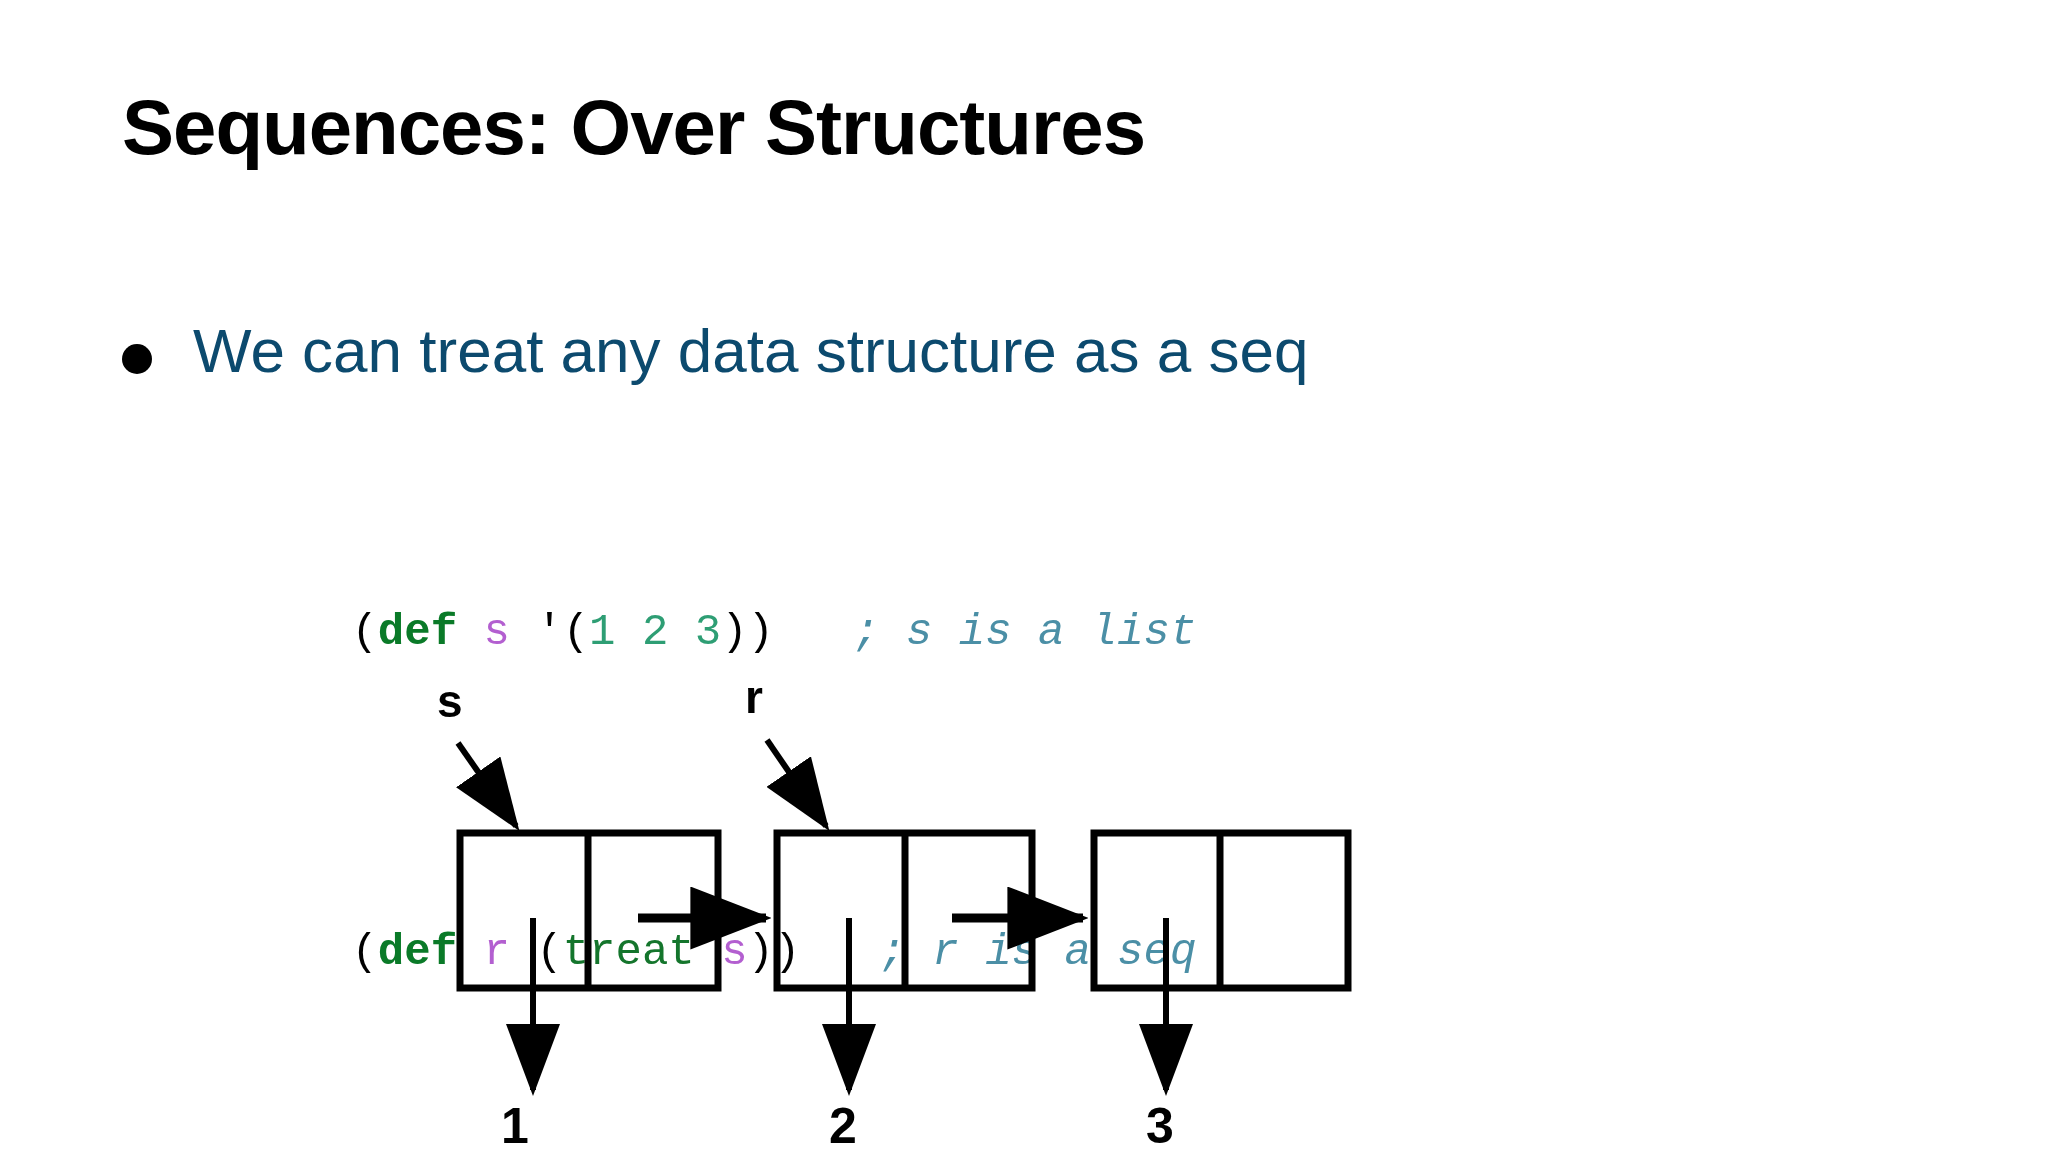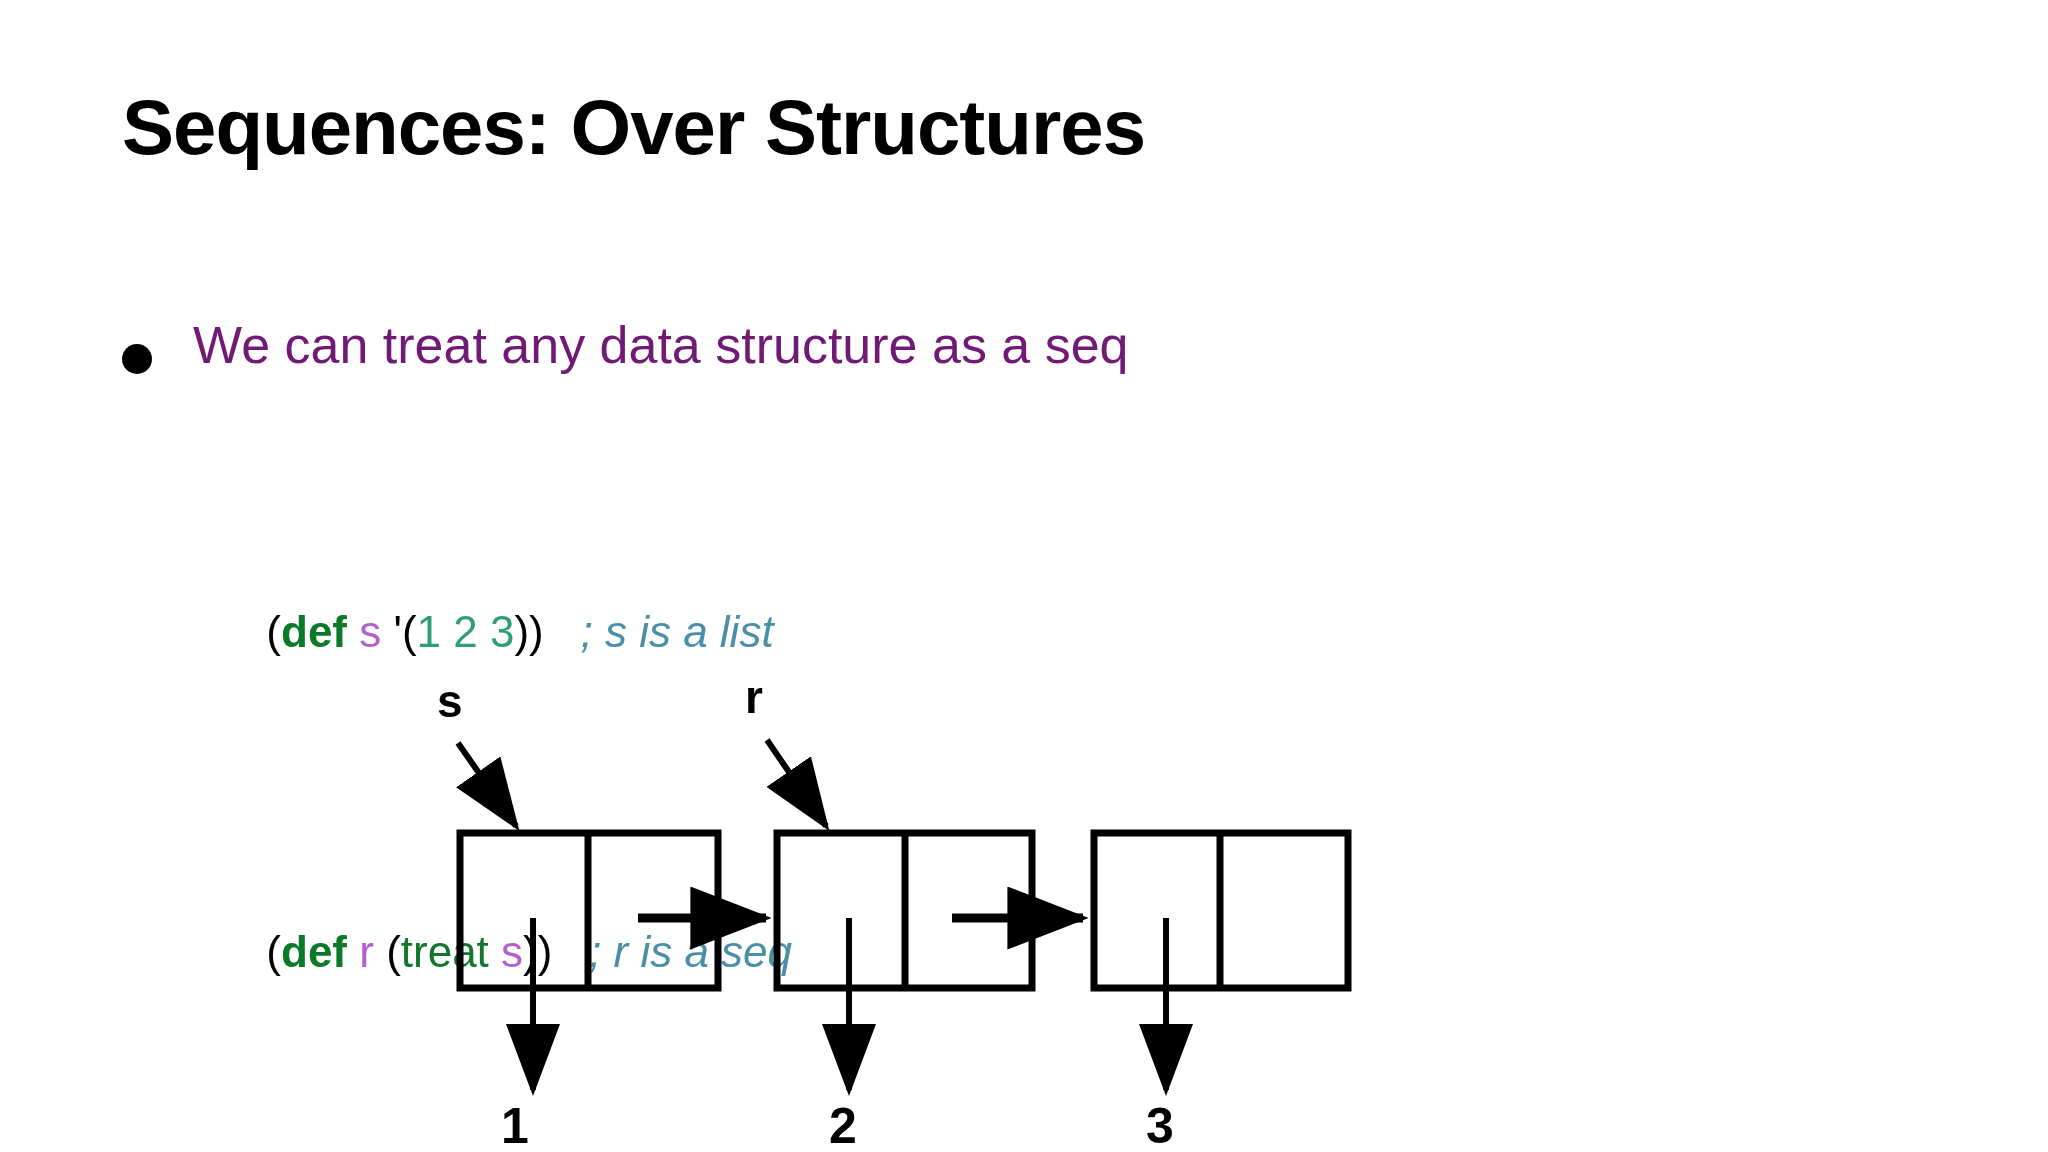--- a/index.html
+++ b/index.html
@@ -46,37 +46,37 @@
   #bullet-marker {
     width: 30px;
     height: 30px;
     border-radius: 50%;
     background: #000000;
     margin-top: 26px;
     margin-right: 41px;
     flex: none;
   }
   #bullet-text {
-    font-size: 52px;
-    color: #701a75;
+    font-size: 62px;
+    color: #0c4a6e;
     white-space: nowrap;
     line-height: 1.05;
   }
 
   
   #code-block {
     position: absolute;
     left: 193px;
     top: 408px;
     font-family: "Liberation Sans", sans-serif;
     font-size: 44px;
     line-height: 64px;
     white-space: pre;
   }
-  .code-line { white-space: pre; }
+  .code-line { white-space: pre; font-family: Liberation Mono, monospace; }
   .tok-paren   { color: #000000; }
   .tok-keyword { color: #0a7a28; font-weight: bold; }
   .tok-fn      { color: #14752c; }
   .tok-var     { color: #b35fd0; }
   .tok-num     { color: #2e9e74; }
   .tok-quote   { color: #000000; }
   .tok-comment { color: #4b8fa6; font-style: italic; }
 
   
   #diagram {

